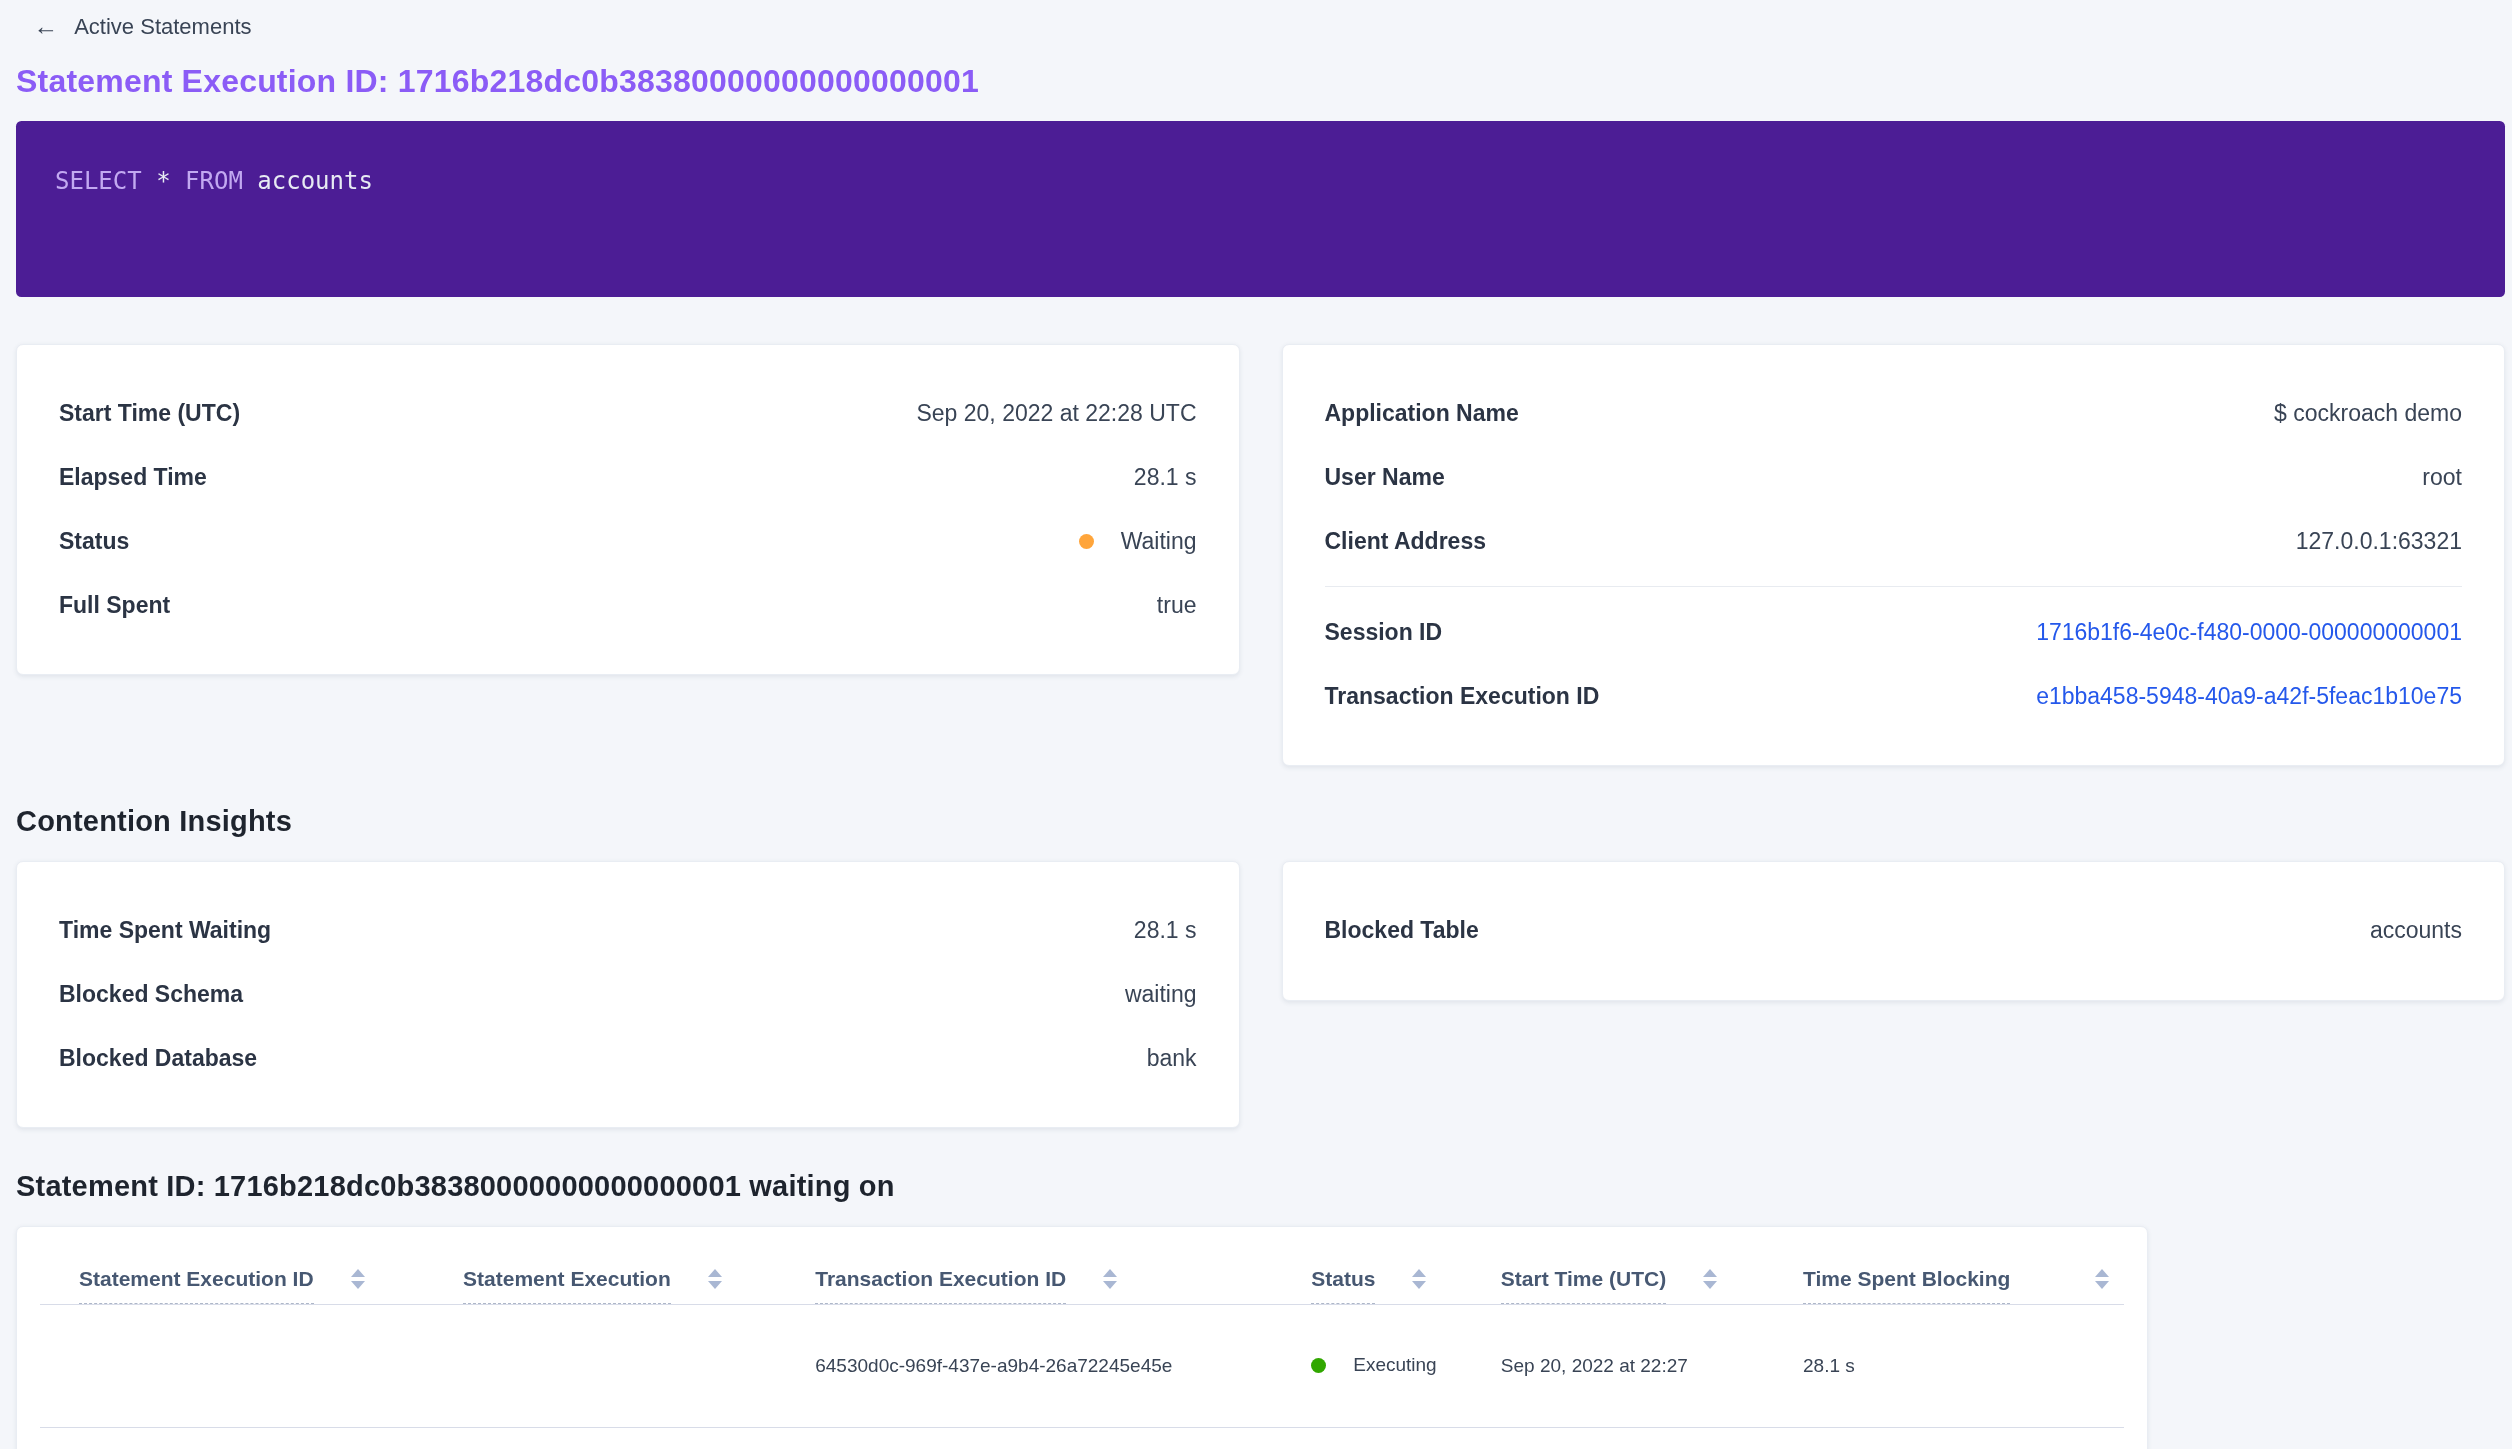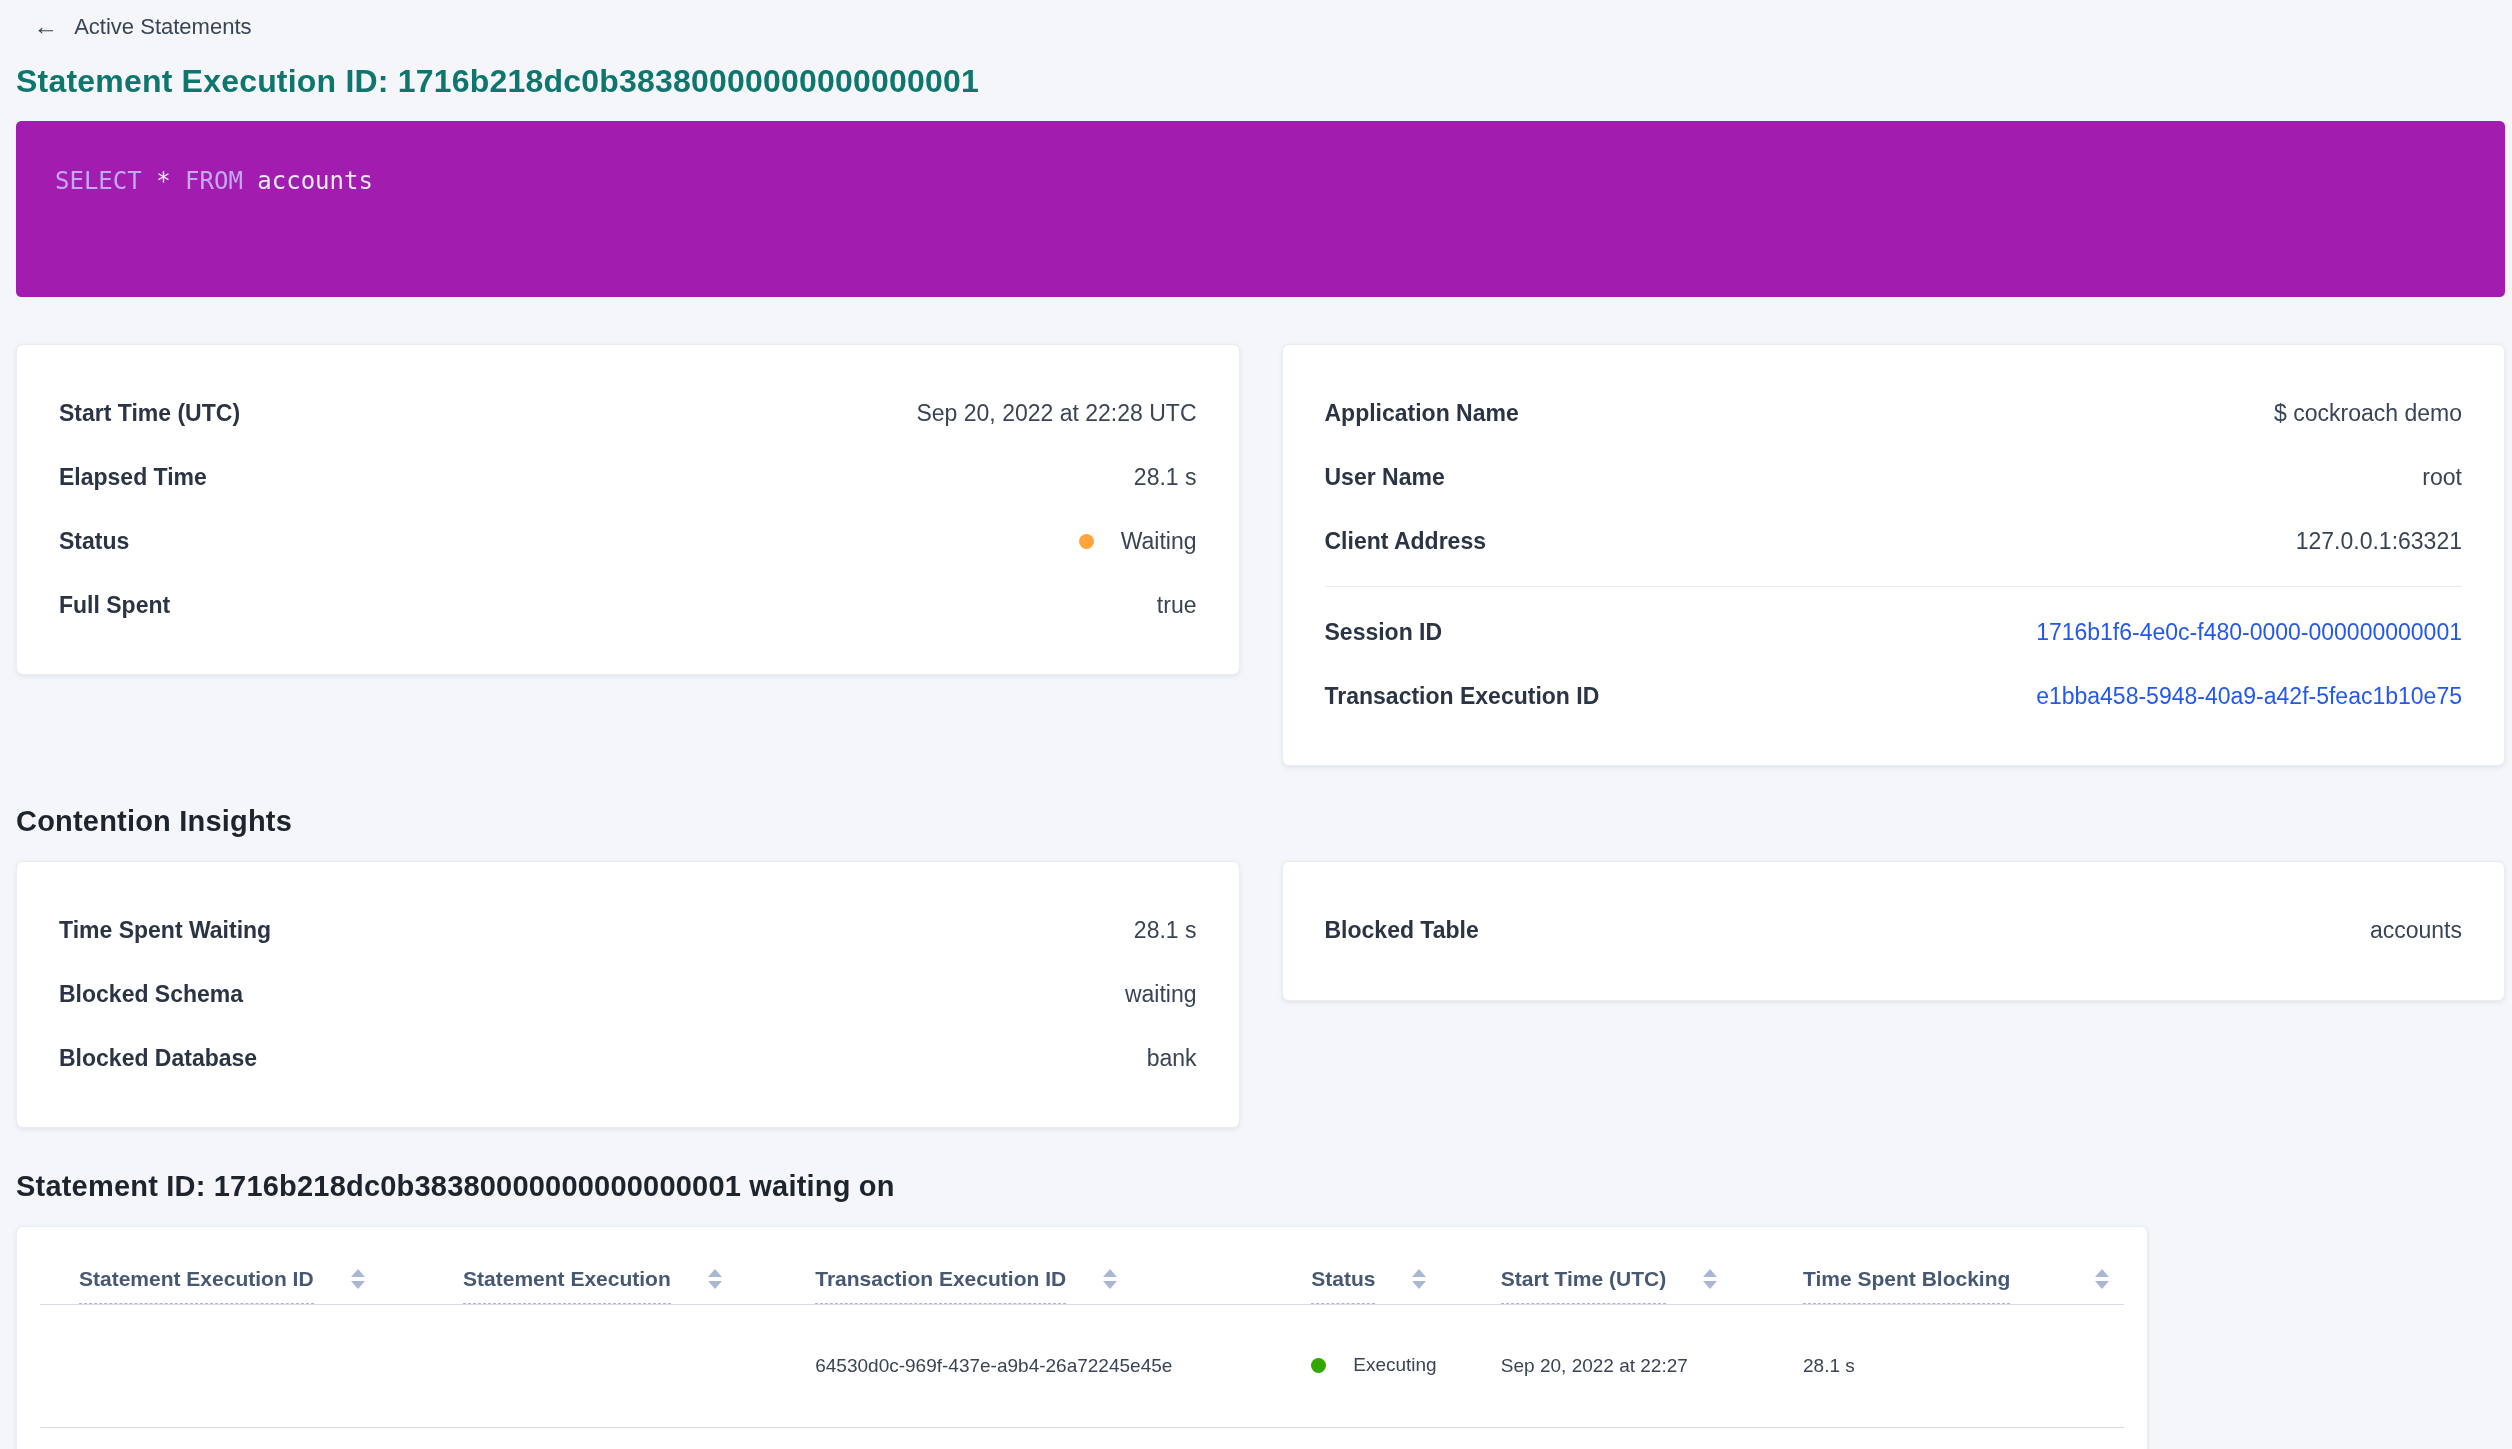--- a/index.html
+++ b/index.html
@@ -15,29 +15,29 @@
   
   .back-link {
     display: inline-flex; align-items: center; gap: 16px;
     margin-left: 17.6px; font-size: 22px; color: #394455;
     text-decoration: none; cursor: pointer;
   }
   .back-arrow { font-size: 24.6px; line-height: 1; color: #394455; }
 
   .page-title {
     margin: 23px 0 0 0;
-    font-size: 32px; font-weight: 700; color: #0f766e;
+    font-size: 32px; font-weight: 700; color: #8b5cf6;
     letter-spacing: 0.2px;
   }
 
   
   .sql-box {
     margin-top: 21px; margin-right: 0;
     height: 176px; border-radius: 5.3px;
-    background: #a21caf;
+    background: #4c1d95;
     padding: 46px 39px;
   }
   .sql-code {
     font-family: "DejaVu Sans Mono", monospace;
     font-size: 24px; font-weight: 500;
     color: #e7ebf3; white-space: pre;
   }
   .sql-code .kw { color: #c2a9f1; }
 
   

